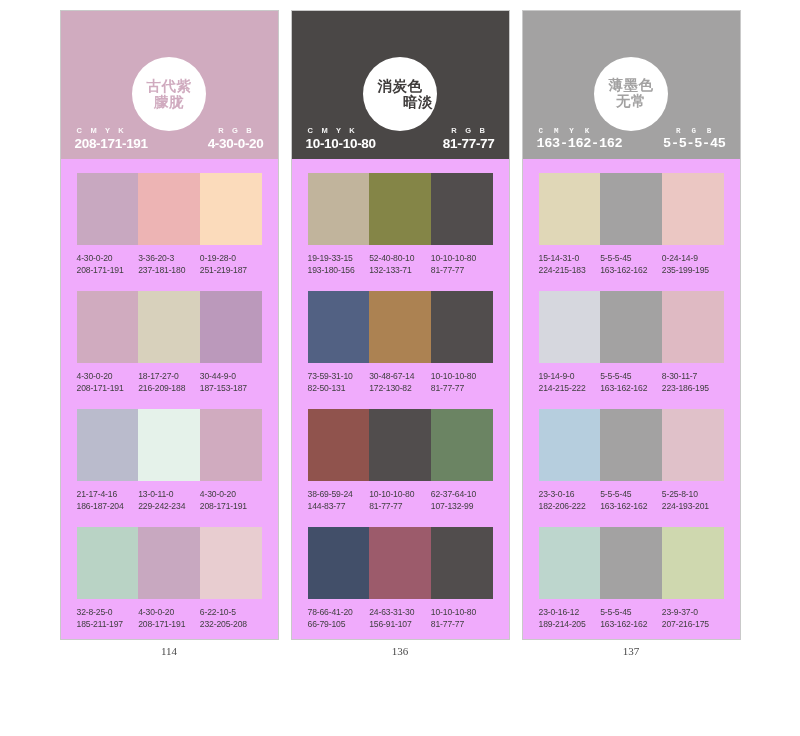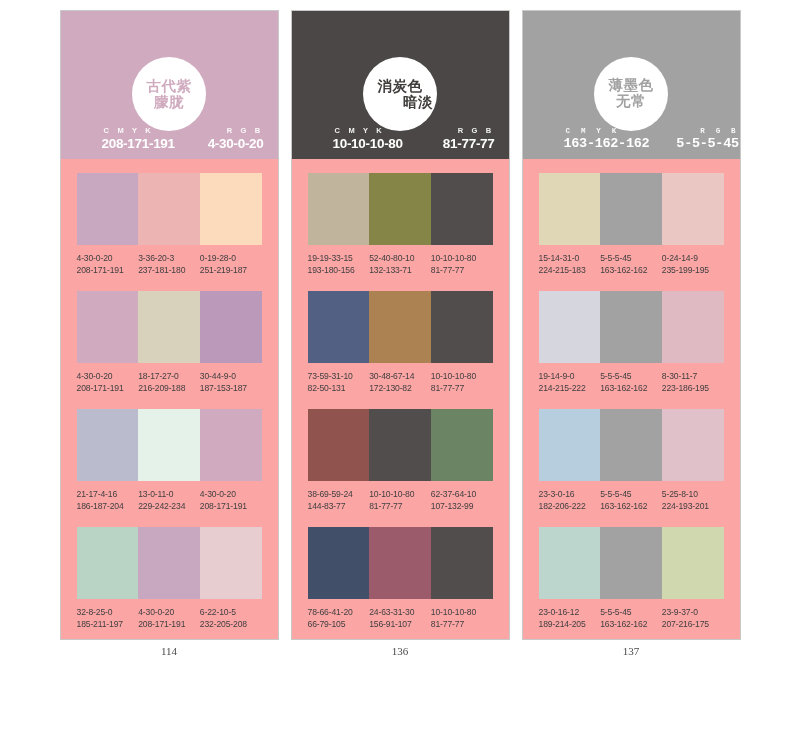--- a/index.html
+++ b/index.html
@@ -23,21 +23,21 @@
     display: flex;
     justify-content: center;
     gap: 12px;
     padding-top: 10px;
     box-sizing: border-box;
   }
 
   .card {
     width: 219px;
     height: 630px;
-    background: #fca5a5;
+    background: #f0abfc;
     border: 1px solid #c9c9c9;
     box-sizing: border-box;
     display: flex;
     flex-direction: column;
     align-items: center;
   }
 
   
   .card-header {
     width: 100%;
@@ -73,22 +73,22 @@
     position: absolute;
     left: 0;
     right: 0;
     bottom: 8px;
     display: flex;
     justify-content: space-between;
     padding: 0 14px;
     box-sizing: border-box;
     color: #ffffff;
   }
-  .code-block { text-align: left; margin-left: 27px; }
-  .code-block.right { text-align: right; }
+  .code-block { text-align: left; }
+  .code-block.right { text-align: center; }
 
   .code-letters {
     font-size: 7.5px;
     font-weight: bold;
     letter-spacing: 3.2px;
     opacity: 0.92;
     margin-bottom: 1px;
     padding-left: 2px;
   }
   .code-value {

